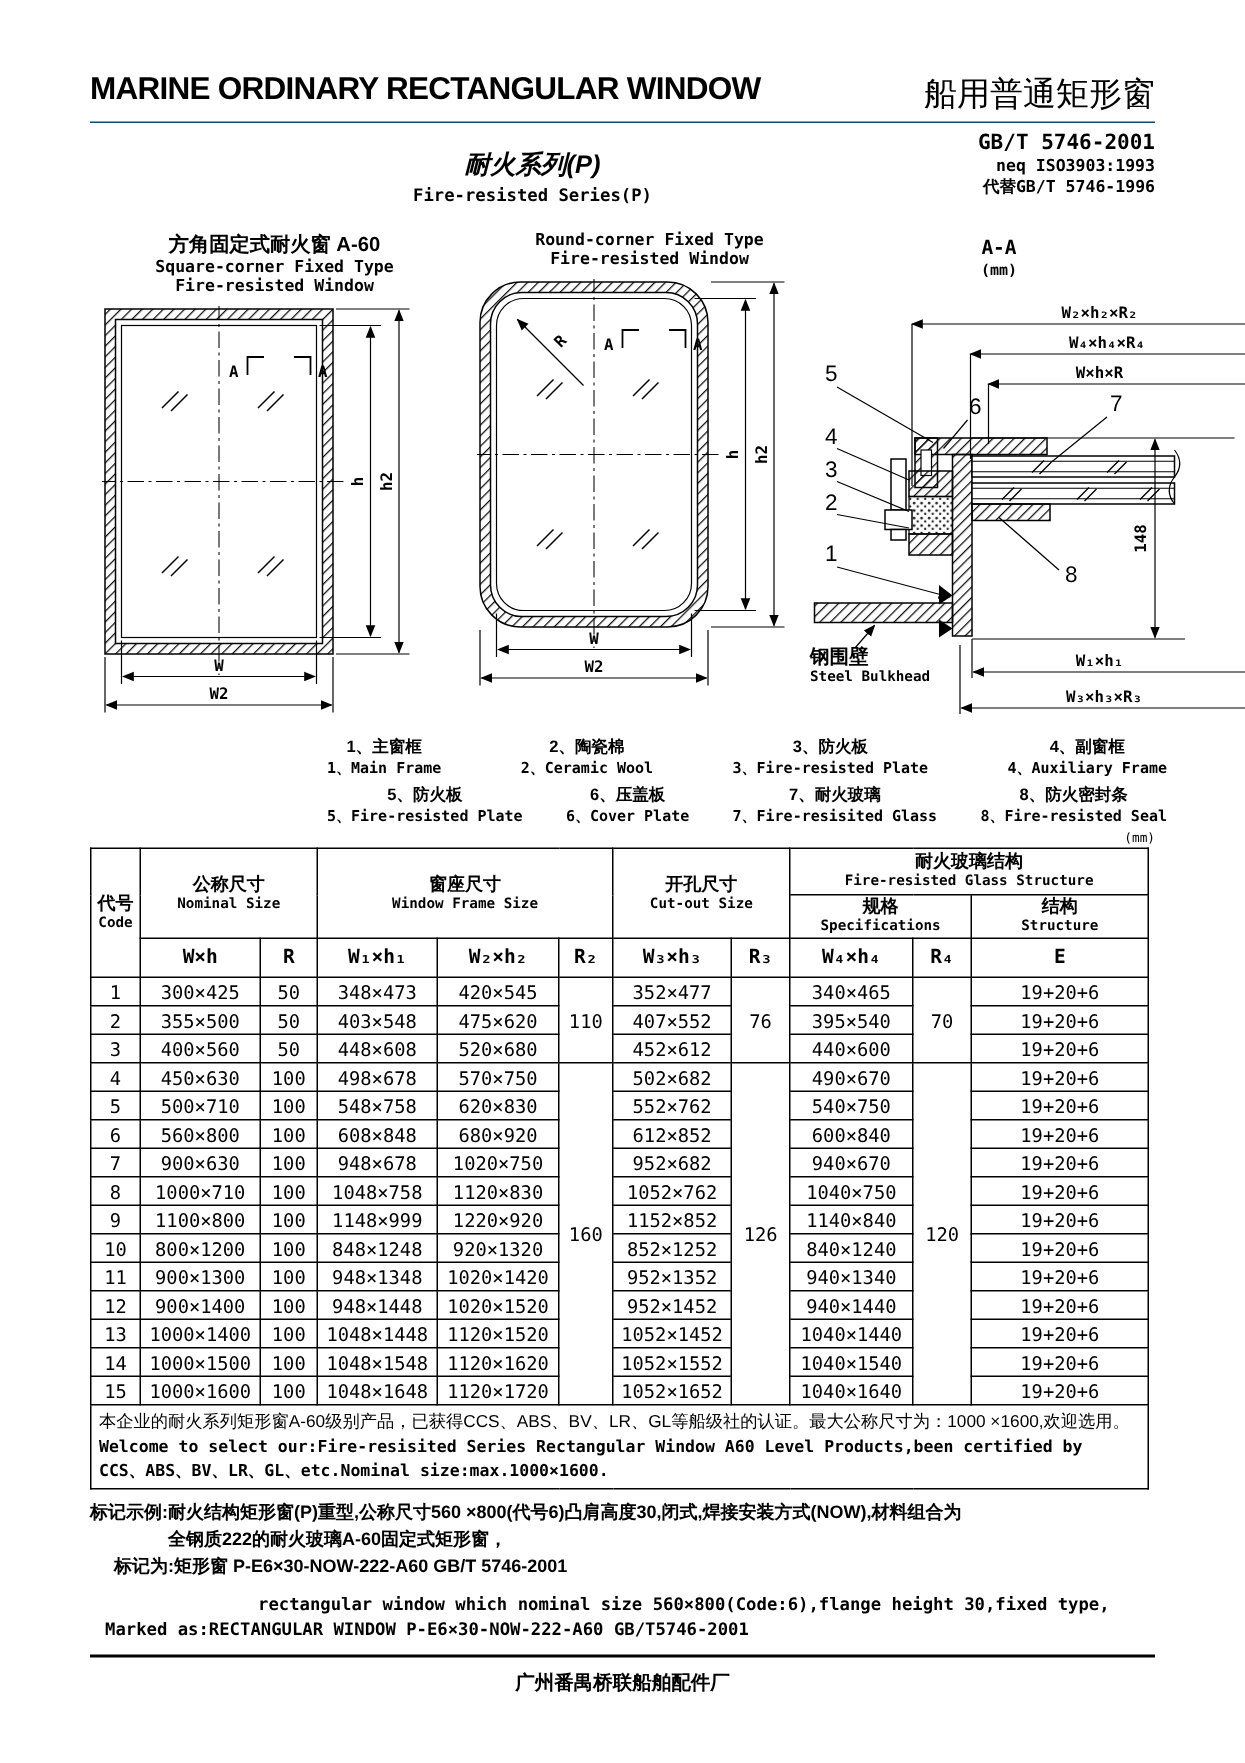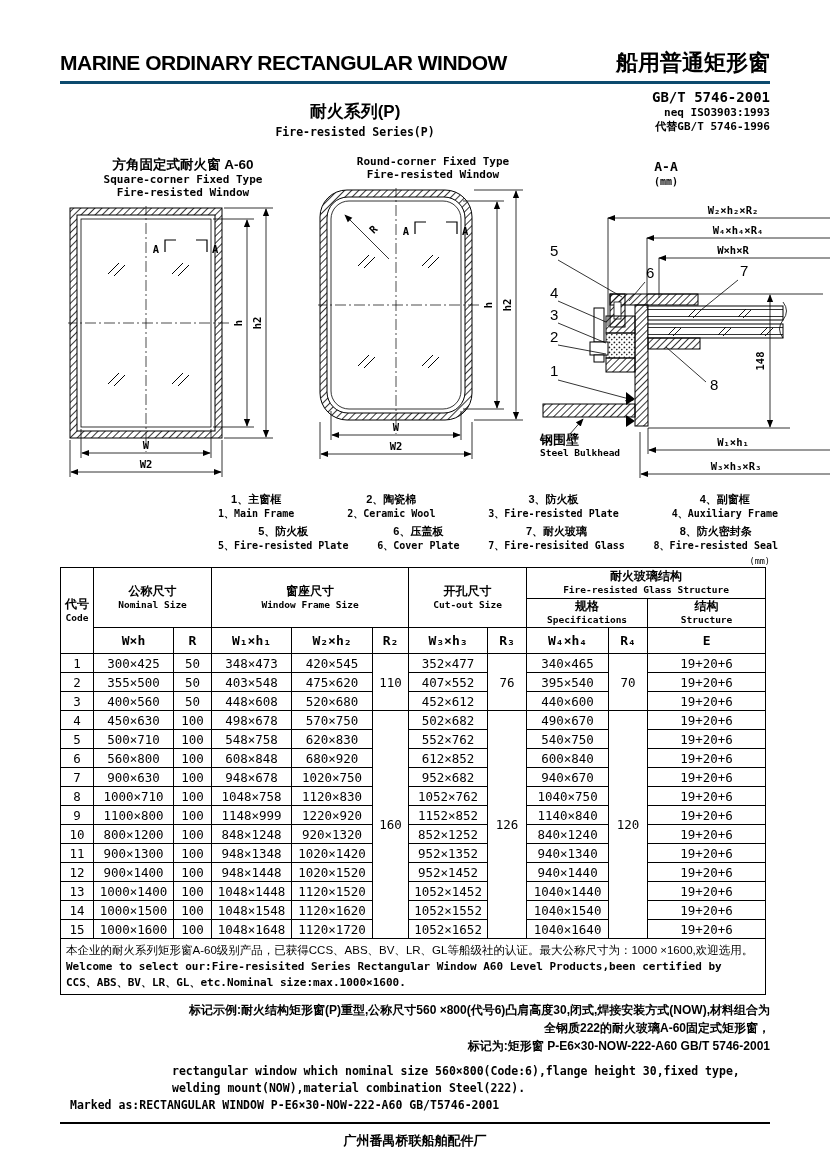--- a/index.html
+++ b/index.html
@@ -1,28 +1,28 @@
 <!DOCTYPE html>
 <html><head>
 <meta charset="utf-8">
 <style>
   html,body{margin:0;padding:0;background:#fff;}
   body{width:830px;height:1175px;overflow:hidden;color:#000;
        font-family:"DejaVu Sans Mono",monospace;-webkit-font-smoothing:antialiased;}
   .page{padding:48px 60px 0 60px;position:relative;}
   
-  .hdr{display:flex;justify-content:space-between;align-items:center;border-bottom:3px solid #0c4a6e;padding-bottom:3px;}
+  .hdr{display:flex;justify-content:space-between;align-items:flex-start;border-bottom:1px solid #0c4a6e;padding-bottom:3px;}
   .hdr .en{font-family:"Liberation Sans",sans-serif;font-weight:bold;font-size:21px;letter-spacing:-0.5px;}
-  .hdr .zh{font-family:"Liberation Sans",sans-serif;font-weight:bold;font-size:22px;}
+  .hdr .zh{font-family:"Liberation Sans",sans-serif;font-weight:normal;font-size:22px;}
   .subhdr{position:relative;height:72px;}
   .stds{position:absolute;right:0;top:4px;text-align:right;line-height:1.3;}
   .stds .s1{font-size:14px;font-weight:bold;}
   .stds .s2,.stds .s3{font-size:11px;font-weight:bold;}
   .series{position:absolute;left:0;right:120px;top:16px;text-align:center;}
-  .series .zh{font-family:"Liberation Sans",sans-serif;font-weight:bold;font-size:17px;}
+  .series .zh{font-family:"Liberation Sans",sans-serif;font-weight:bold;font-size:17px;font-style:italic;}
   .series .en{font-size:11.5px;font-weight:bold;margin-top:2px;}
   
   .draws{position:relative;height:332px;}
   .dgroup{position:absolute;top:0;text-align:center;}
   .dg-sq{left:8px;width:230px;}
   .dg-rd{left:258px;width:230px;}
   .dg-aa{left:478px;width:295px;}
   .dt-zh{font-family:"Liberation Sans",sans-serif;font-weight:bold;font-size:13.5px;}
   .dt-en{font-size:11px;font-weight:bold;line-height:1.18;}
   svg{display:block;}
@@ -49,21 +49,21 @@
   th .en{font-size:9.5px;font-weight:bold;line-height:1.2;}
   th.sym{font-size:13px;font-weight:bold;height:25px;font-family:"DejaVu Sans Mono",monospace;}
   td{font-size:12.5px;font-weight:500;height:18px;font-family:"DejaVu Sans Mono",monospace;}
   tr.g1 th{height:30px;}
   tr.g2 th{height:28px;}
   tfoot td{text-align:left;padding:3px 5px;height:auto;}
   .note-zh{font-family:"Liberation Sans",sans-serif;font-weight:normal;font-size:11.5px;line-height:1.45;}
   .note-en{font-size:11px;font-weight:bold;line-height:1.45;}
   
   .marking{margin-top:6px;line-height:1.5;}
-  .mk-zh{font-family:"Liberation Sans",sans-serif;font-weight:bold;font-size:12px;text-align:right;}
+  .mk-zh{font-family:"Liberation Sans",sans-serif;font-weight:bold;font-size:12px;}
   .mk-en{font-size:11.5px;font-weight:bold;}
   .ind1{padding-left:52px;}
   .ind2{padding-left:16px;}
   .ind3{padding-left:112px;}
   .ind4{padding-left:10px;}
   
   .footer{border-top:2px solid #000;margin-top:8px;padding-top:8px;text-align:center;}
   .f-zh{font-family:"Liberation Sans",sans-serif;font-weight:bold;font-size:13px;}
 </style>
 </head>
@@ -554,21 +554,20 @@
       </tr>
     </tfoot>
   </table>
 
   <div class="marking">
     <div class="mk-zh">标记示例:耐火结构矩形窗(P)重型,公称尺寸560 ×800(代号6)凸肩高度30,闭式,焊接安装方式(NOW),材料组合为</div>
     <div class="mk-zh ind1">全钢质222的耐火玻璃A-60固定式矩形窗，</div>
     <div class="mk-zh ind2">标记为:矩形窗  P-E6×30-NOW-222-A60  GB/T 5746-2001</div>
     <div style="height:8px"></div>
     <div class="mk-en ind3">rectangular window which nominal size 560×800(Code:6),flange height 30,fixed type,</div>
-    <div class="mk-en ind3">welding mount(NOW),material combination Steel(222).</div>
     <div class="mk-en ind4">Marked as:RECTANGULAR WINDOW  P-E6×30-NOW-222-A60  GB/T5746-2001</div>
   </div>
 
   <div class="footer">
     <div class="f-zh">广州番禺桥联船舶配件厂</div>
 
   </div>
 
 </div>
 

